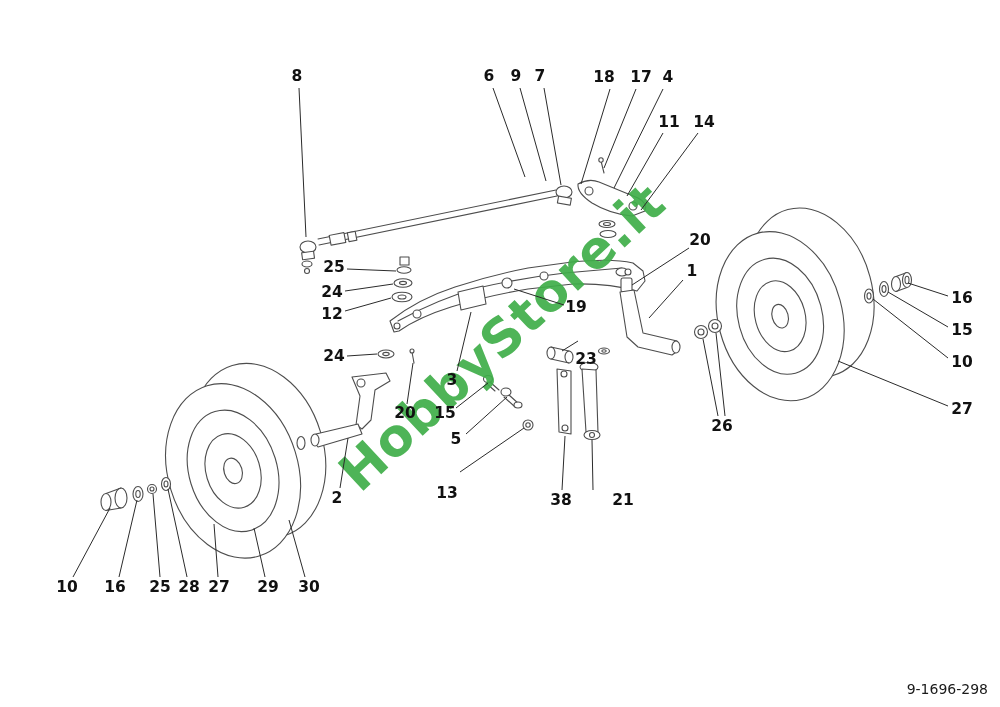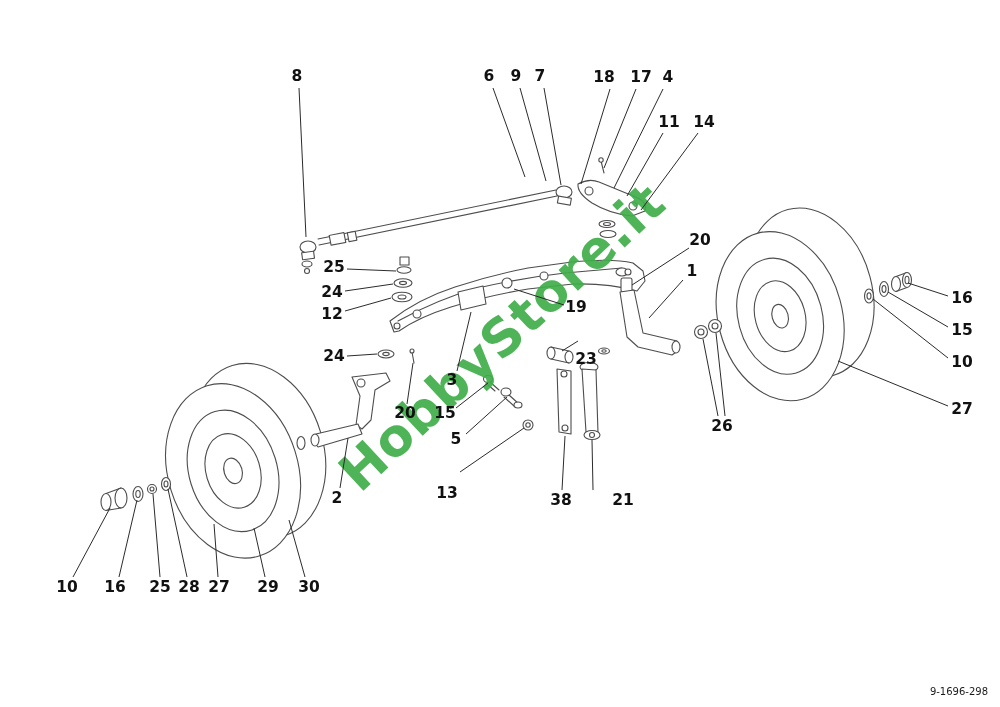--- a/index.html
+++ b/index.html
@@ -55,21 +55,21 @@
     transform: translate(-50%, -50%);
     font-size: 15.5px;
     font-weight: bold;
     color: #111111;
     line-height: 1;
   }
   .part-code {
     position: absolute;
     right: 12px;
     bottom: 10px;
-    font-size: 10px;
+    font-size: 14px;
     color: #1a1a1a;
     z-index: 2;
   }
 </style>
 </head>
 <body>
 
 <div class="canvas">
 
   <svg id="art-layer" width="1000" height="707" viewBox="0 0 1000 707">

